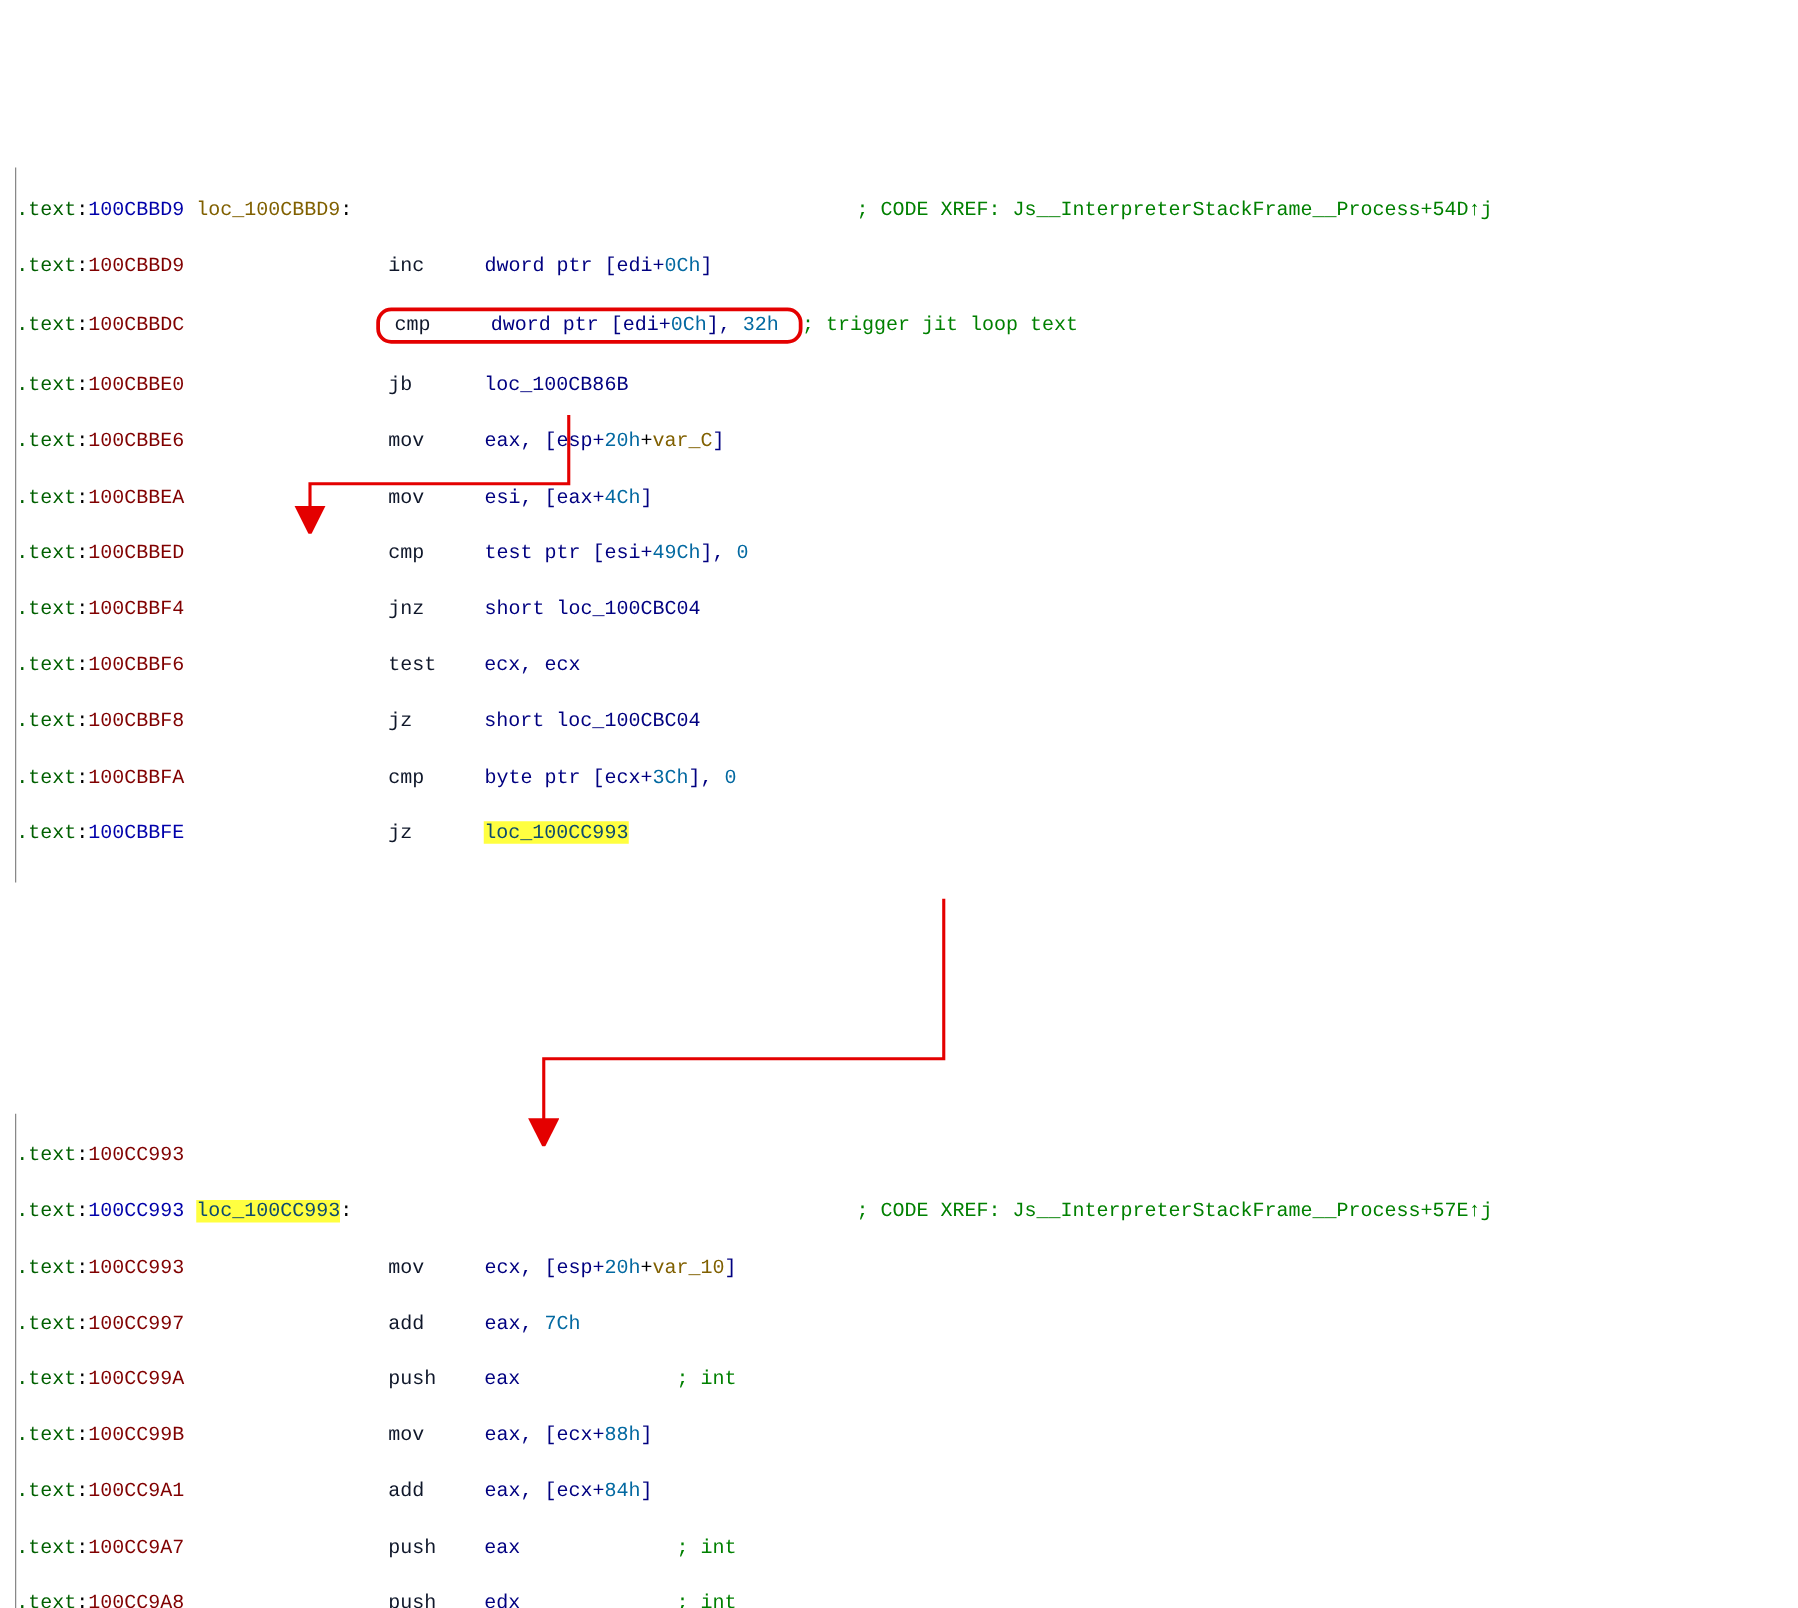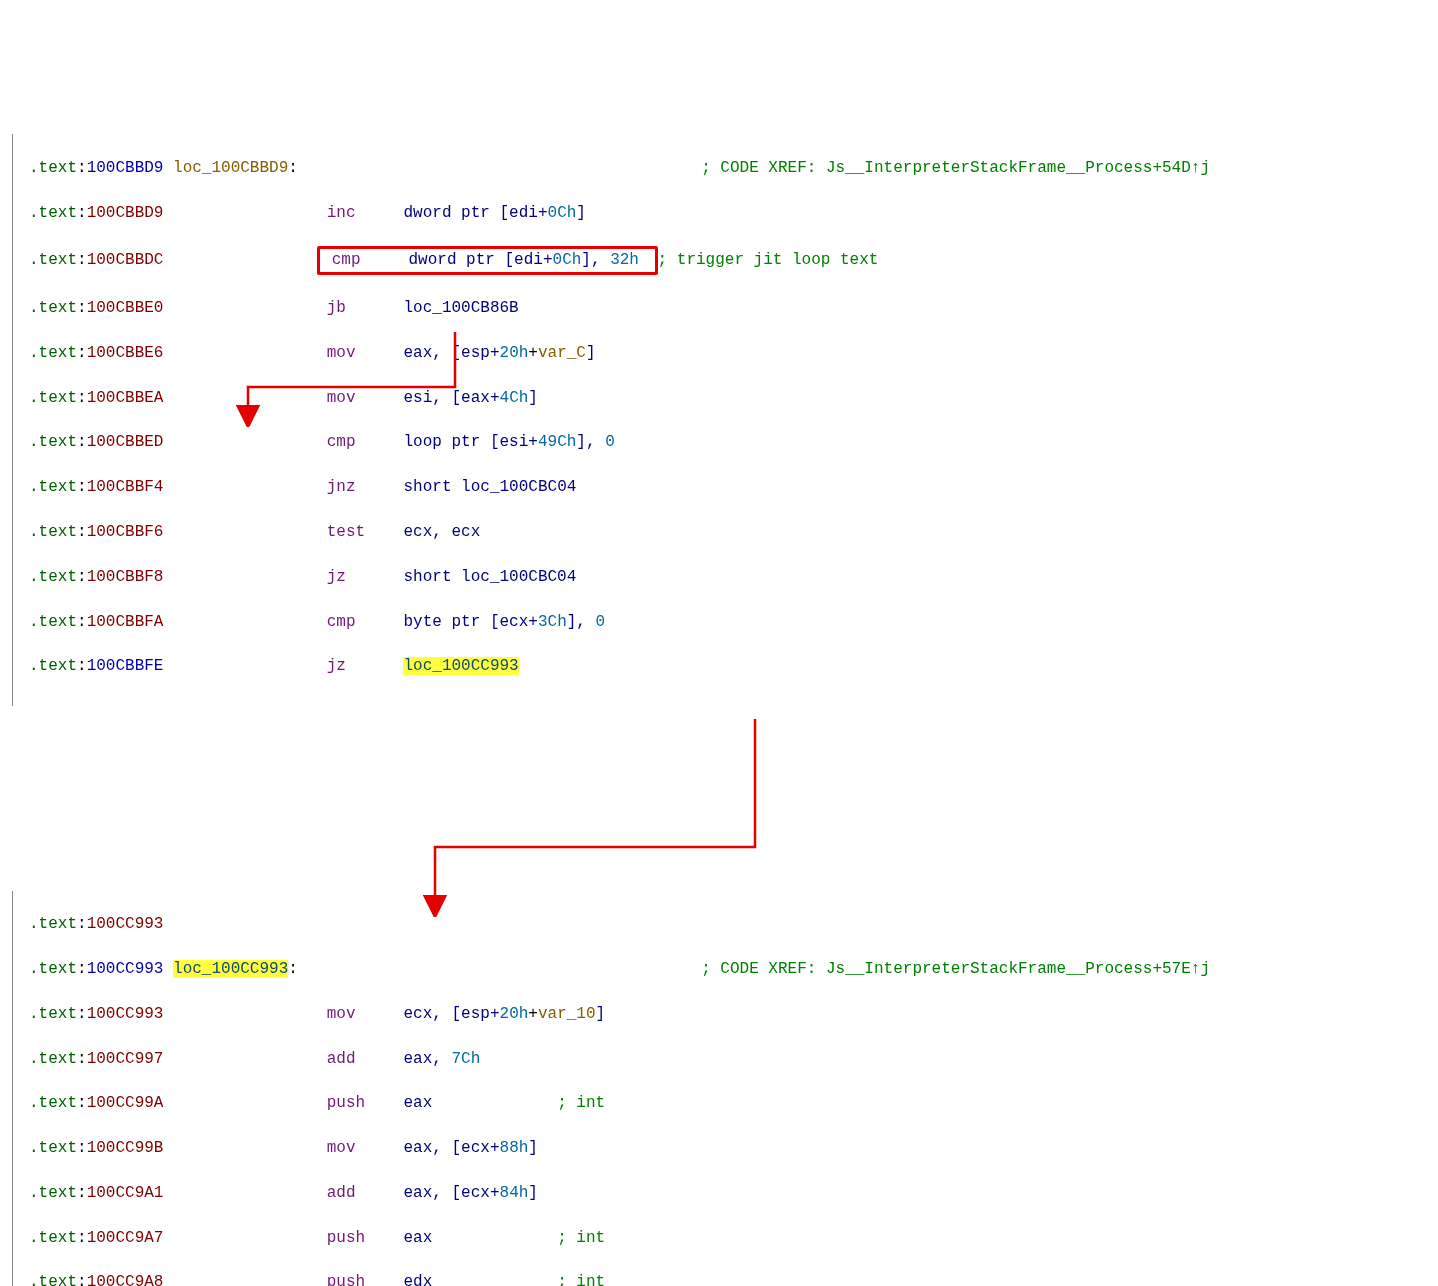--- a/index.html
+++ b/index.html
@@ -6,38 +6,38 @@
     margin: 0;
     padding: 0;
     background: #fff;
     font-family: "Consolas", "Courier New", monospace;
     font-size: 16px;
     line-height: 1.4;
     white-space: pre;
   }
   .block {
     margin: 0;
-    padding: 0 0 6px 16px;
+    padding: 0 0 6px 0;
     border-left: 1px solid #888;
     margin-left: 12px;
   }
   .line { display: block; }
   .seg { color: #006000; } 
   .addr { color: #800000; } 
   .addr-hot { color: #0000aa; } 
   .label { color: #806000; } 
   .label-hl { background: #ffff40; color: #0c4a6e; }
-  .mnem { color: #701a75; }
+  .mnem { color: #0f172a; }
   .num-hex { color: #0369a1; } 
   .sym { color: #000080; } 
   .cmt { color: #008000; }
   .black { color: #000; }
   .redbox {
     border: 3px solid #e40000;
-    border-radius: 2px;
+    border-radius: 12px;
     padding: 0 6px 0 2px;
     display: inline-block;
   }
   .arrow-svg {
     position: absolute;
     pointer-events: none;
   }
   .container {
     position: relative;
     width: 1438px;
@@ -50,21 +50,21 @@
 <div class="container">
 
 
 <div class="block">
 <span class="line"><span class="seg">.text</span><span class="black">:</span><span class="addr-hot">100CBBD9</span> <span class="label">loc_100CBBD9</span><span class="black">:</span>                                          <span class="cmt">; CODE XREF: Js__InterpreterStackFrame__Process+54D↑j</span></span>
 <span class="line"><span class="seg">.text</span><span class="black">:</span><span class="addr">100CBBD9</span>                 <span class="mnem">inc</span>     <span class="sym">dword ptr [edi+</span><span class="num-hex">0Ch</span><span class="sym">]</span></span>
 <span class="line"><span class="seg">.text</span><span class="black">:</span><span class="addr">100CBBDC</span>                <span class="redbox"> <span class="mnem">cmp</span>     <span class="sym">dword ptr [edi+</span><span class="num-hex">0Ch</span><span class="sym">], </span><span class="num-hex">32h</span> </span><span class="cmt">; trigger jit loop text</span></span>
 <span class="line"><span class="seg">.text</span><span class="black">:</span><span class="addr">100CBBE0</span>                 <span class="mnem">jb</span>      <span class="sym">loc_100CB86B</span></span>
 <span class="line"><span class="seg">.text</span><span class="black">:</span><span class="addr">100CBBE6</span>                 <span class="mnem">mov</span>     <span class="sym">eax</span><span class="sym">, [esp+</span><span class="num-hex">20h</span><span class="black">+</span><span class="label">var_C</span><span class="sym">]</span></span>
 <span class="line"><span class="seg">.text</span><span class="black">:</span><span class="addr">100CBBEA</span>                 <span class="mnem">mov</span>     <span class="sym">esi</span><span class="sym">, [eax+</span><span class="num-hex">4Ch</span><span class="sym">]</span></span>
-<span class="line"><span class="seg">.text</span><span class="black">:</span><span class="addr">100CBBED</span>                 <span class="mnem">cmp</span>     <span class="sym">loop ptr [esi+</span><span class="num-hex">49Ch</span><span class="sym">], </span><span class="num-hex">0</span></span>
+<span class="line"><span class="seg">.text</span><span class="black">:</span><span class="addr">100CBBED</span>                 <span class="mnem">cmp</span>     <span class="sym">test ptr [esi+</span><span class="num-hex">49Ch</span><span class="sym">], </span><span class="num-hex">0</span></span>
 <span class="line"><span class="seg">.text</span><span class="black">:</span><span class="addr">100CBBF4</span>                 <span class="mnem">jnz</span>     <span class="sym">short loc_100CBC04</span></span>
 <span class="line"><span class="seg">.text</span><span class="black">:</span><span class="addr">100CBBF6</span>                 <span class="mnem">test</span>    <span class="sym">ecx</span><span class="sym">, ecx</span></span>
 <span class="line"><span class="seg">.text</span><span class="black">:</span><span class="addr">100CBBF8</span>                 <span class="mnem">jz</span>      <span class="sym">short loc_100CBC04</span></span>
 <span class="line"><span class="seg">.text</span><span class="black">:</span><span class="addr">100CBBFA</span>                 <span class="mnem">cmp</span>     <span class="sym">byte ptr [ecx+</span><span class="num-hex">3Ch</span><span class="sym">], </span><span class="num-hex">0</span></span>
 <span class="line"><span class="seg">.text</span><span class="black">:</span><span class="addr-hot">100CBBFE</span>                 <span class="mnem">jz</span>      <span class="label-hl">loc_100CC993</span></span>
 </div>
 
 <svg class="arrow-svg" style="left:230px; top:250px;" width="300" height="110">
   <defs>
         <marker id="ah1" markerWidth="10" markerHeight="10" refX="5" refY="5" orient="auto">

